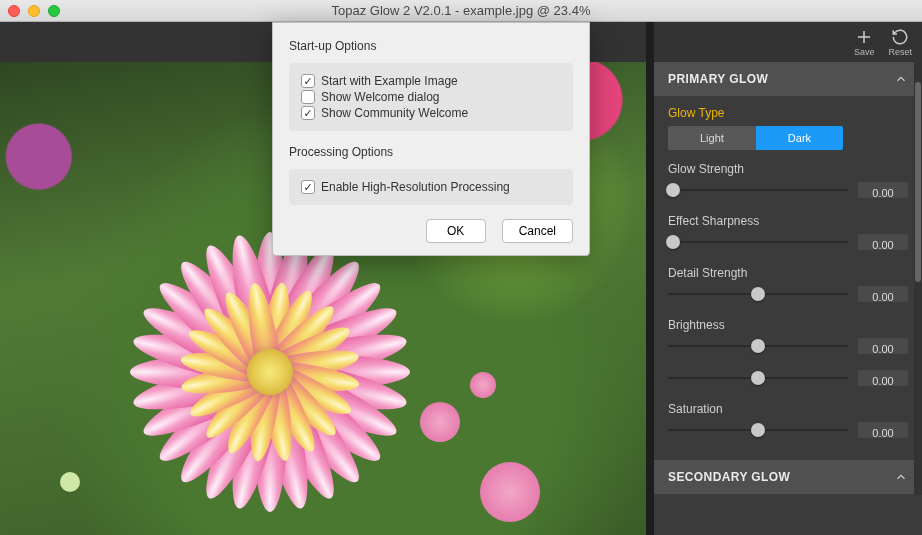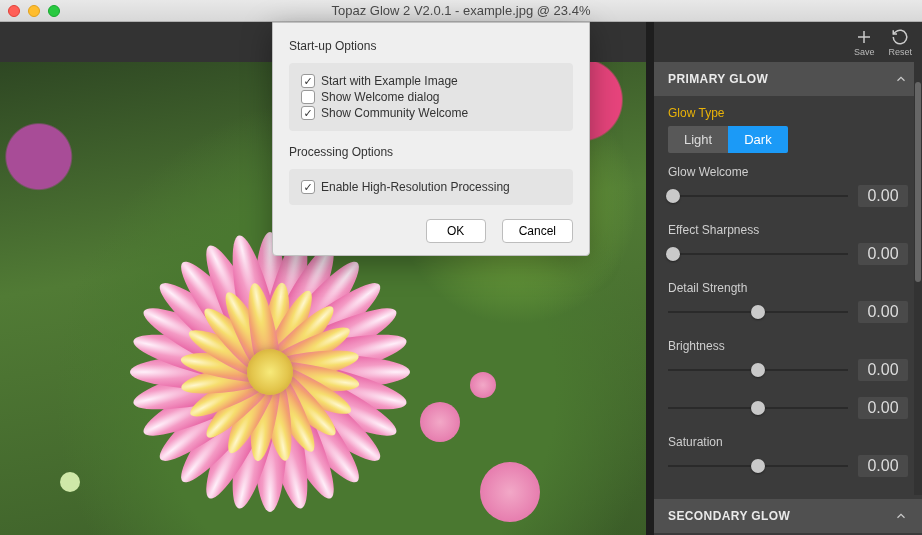--- a/index.html
+++ b/index.html
@@ -48,31 +48,31 @@
 .topicon svg { width: 18px; height: 18px; }
 .topicon-label { font-size: 9px; color: #bbb; }
 
 .panel-header { background: #505050; color: #eaeaea; font-weight: 600; letter-spacing: 0.4px; font-size: 12px; padding: 10px 14px; display: flex; justify-content: space-between; align-items: center; }
 .panel-header svg { width: 14px; height: 14px; }
 
 .panel-body { padding: 10px 14px 6px 14px; background: #3b3b3b; }
 
 .field-label { color: #eab308; font-size: 12px; margin-bottom: 6px; display: block; }
 .segmented { display: flex; margin-bottom: 12px; }
-.seg-btn { padding: 6px 16px; font-size: 13px; background: #585858; color: #ddd; border: none; cursor: pointer; }
+.seg-btn { padding: 6px 32px; font-size: 11px; background: #585858; color: #ddd; border: none; cursor: pointer; }
 .seg-btn.active { background: #1b9af7; color: #fff; }
 .seg-btn:first-child { border-radius: 2px 0 0 2px; }
 .seg-btn:last-child { border-radius: 0 2px 2px 0; }
 
 .slider-row { margin-bottom: 16px; }
 .slider-top { font-size: 12px; color: #cfcfcf; margin-bottom: 6px; }
 .slider-wrap { display: flex; align-items: center; gap: 10px; }
 .track { flex: 1; height: 2px; background: #2a2a2a; position: relative; }
 .thumb { position: absolute; top: 50%; width: 14px; height: 14px; border-radius: 50%; background: #c9c9c9; transform: translate(-50%, -50%); box-shadow: 0 1px 2px rgba(0,0,0,.4); cursor: grab; }
-.valbox { width: 50px; height: 22px; background: #4a4a4a; color: #ddd; text-align: center; font-size: 16px; line-height: 22px; border-radius: 2px; }
+.valbox { width: 50px; height: 16px; background: #4a4a4a; color: #ddd; text-align: center; font-size: 11px; line-height: 22px; border-radius: 2px; }
 
 .right-scrollbar { position: absolute; right: 0; top: 40px; bottom: 40px; width: 8px; background: #333; }
 .right-scrollbar-thumb { position: absolute; left: 1px; right: 1px; top: 20px; height: 200px; background: #666; border-radius: 3px; }
 
 
 .modal { position: absolute; left: 272px; top: 22px; width: 318px; background: #efefef; border: 1px solid #c0c0c0; border-radius: 0 0 4px 4px; box-shadow: 0 8px 30px rgba(0,0,0,.35); padding: 16px 16px 12px 16px; font-size: 12px; color: #333; z-index: 50; }
 .modal-section-title { font-size: 12px; color: #333; margin-bottom: 10px; }
 .modal-section { background: #e4e4e4; border-radius: 4px; padding: 10px 12px; margin-bottom: 14px; }
 .check-row { display: flex; align-items: center; gap: 6px; padding: 1px 0; }
 .chk { width: 14px; height: 14px; border: 1px solid #999; border-radius: 3px; background: #fff; display: inline-flex; align-items: center; justify-content: center; cursor: pointer; }
@@ -181,21 +181,21 @@
     </div>
 
     <div class="panel-body">
       <span class="field-label">Glow Type</span>
       <div class="segmented">
         <button class="seg-btn">Light</button>
         <button class="seg-btn active">Dark</button>
       </div>
       <div id="sliders">
           <div class="slider-row">
-            <div class="slider-top">Glow Welcome</div>
+            <div class="slider-top">Glow Strength</div>
             <div class="slider-wrap">
               <div class="track">
                 <div class="thumb" style="left:3%"></div>
               </div>
               <div class="valbox">0.00</div>
             </div>
           </div>
           <div class="slider-row">
             <div class="slider-top">Effect Sharpness</div>
             <div class="slider-wrap">

